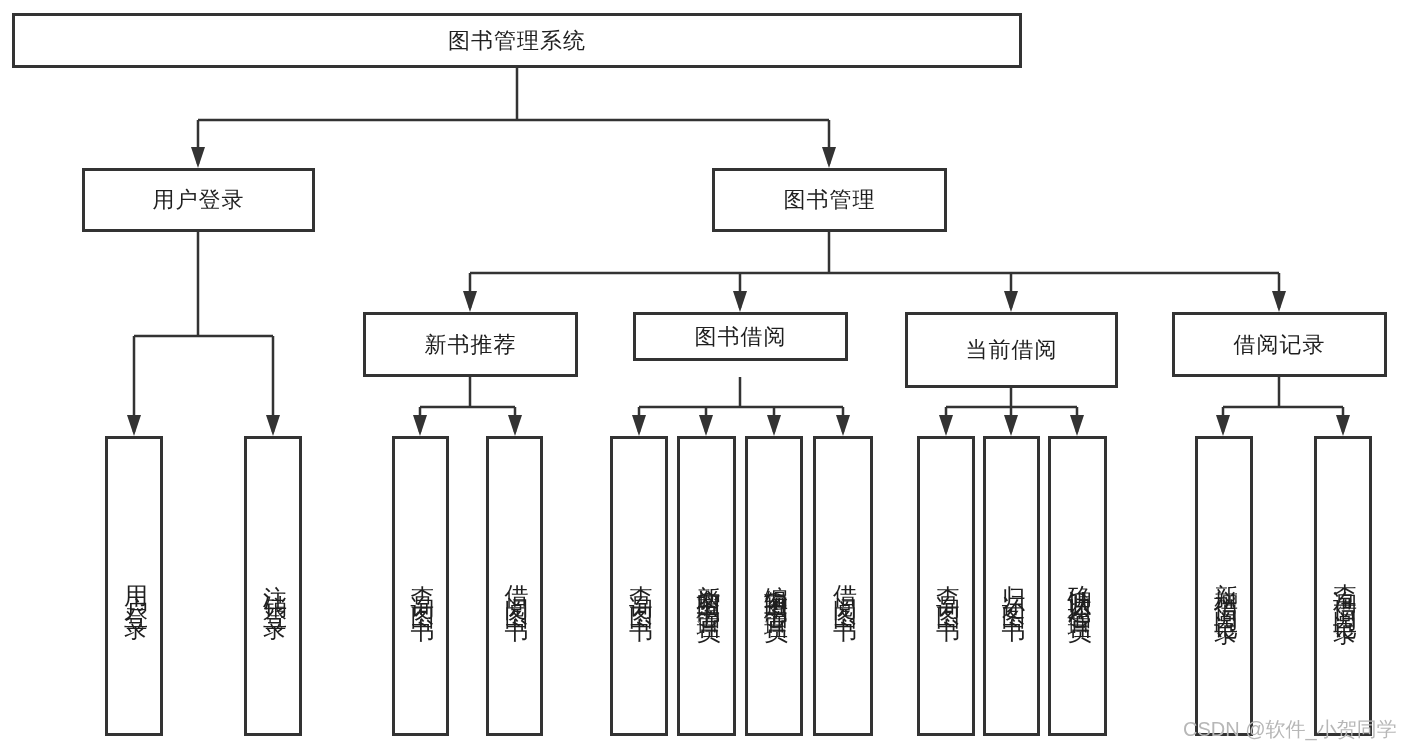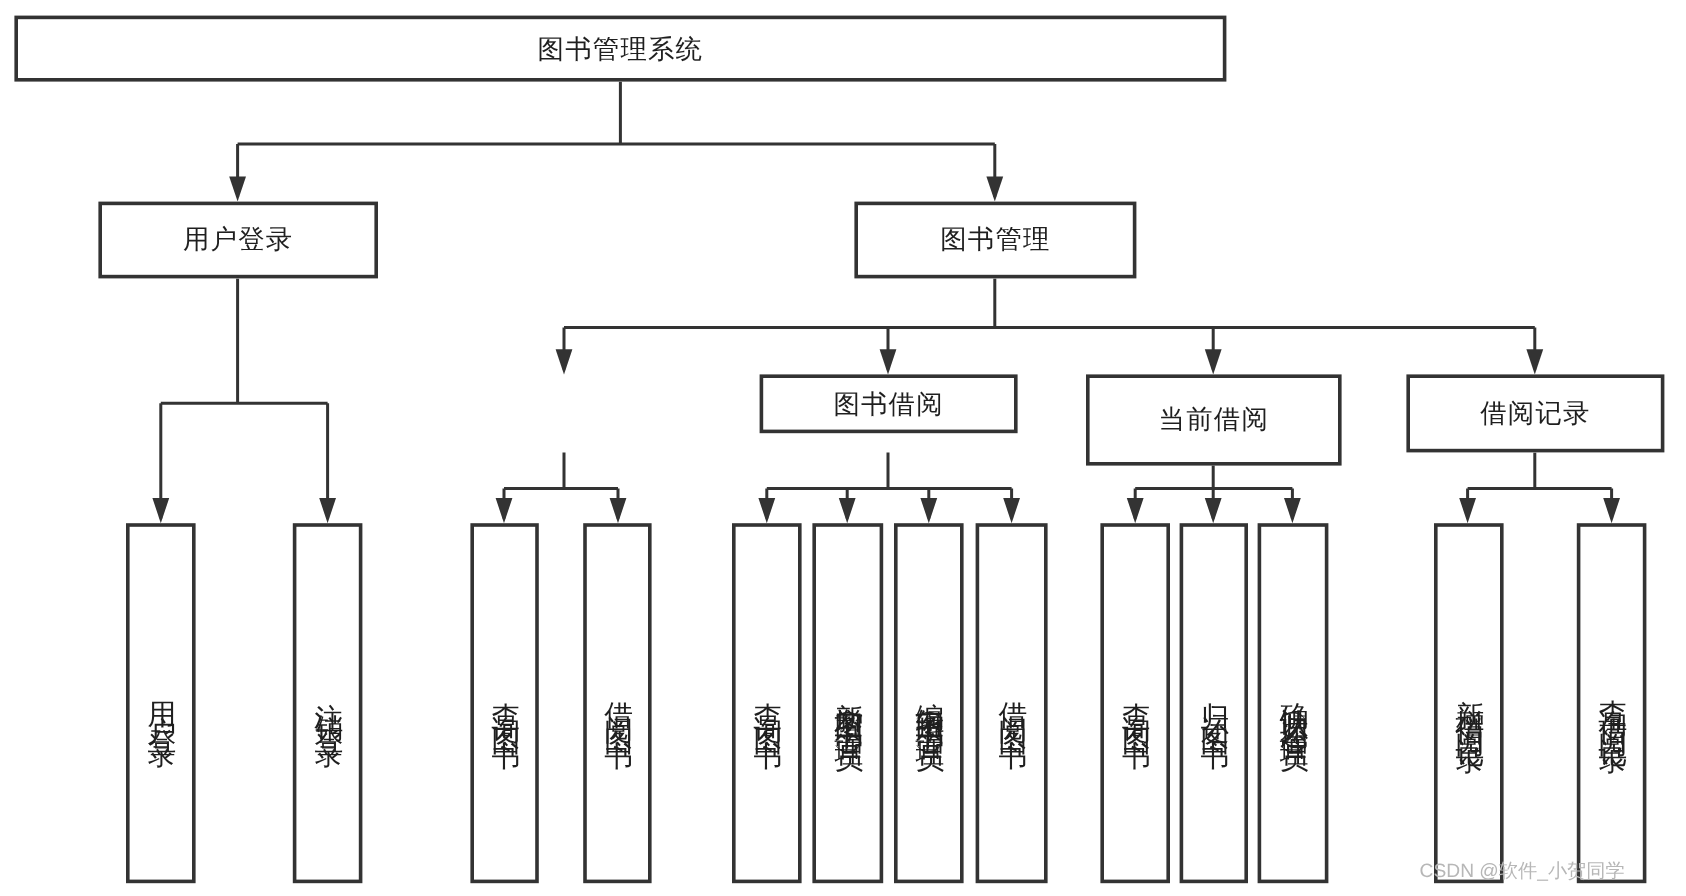--- a/index.html
+++ b/index.html
@@ -24,40 +24,41 @@
   .node {
     position: absolute;
     box-sizing: border-box;
     border: 3px solid #333333;
     background: #ffffff;
     display: flex;
     align-items: center;
     justify-content: center;
     color: #1f1f1f;
     z-index: 2;
+    font-family: Liberation Mono, monospace;
   }
   .h-node {
     font-size: 22px;
     letter-spacing: 1px;
     white-space: nowrap;
   }
   .v-node {
     font-size: 24px;
     writing-mode: vertical-rl;
     letter-spacing: 11px;
     line-height: 1;
     padding-top: 4px;
   }
   .v-node.mid   { letter-spacing: 8px; }
   .v-node.tight { letter-spacing: 5px; }
   #watermark {
     position: absolute;
     left: 1183px;
     top: 716px;
-    font-size: 16px;
+    font-size: 20px;
     color: #b7b7b7;
     white-space: nowrap;
     z-index: 3;
   }
 </style>
 </head>
 <body>
 
 <div id="canvas">
 
@@ -106,20 +107,21 @@
       <polygon points="1216,415 1230,415 1223,436"></polygon>
       <polygon points="1336,415 1350,415 1343,436"></polygon>
     </g>
   </svg>
 
   <div class="node h-node" style="left:12px; top:13px; width:1010px; height:55px;">图书管理系统</div>
 
   <div class="node h-node" style="left:82px; top:168px; width:233px; height:64px;">用户登录</div>
   <div class="node h-node" style="left:712px; top:168px; width:235px; height:64px;">图书管理</div>
 
+  <div class="node h-node" style="left:363px; top:312px; width:215px; height:65px;">新书推荐</div>
   <div class="node h-node" style="left:633px; top:312px; width:215px; height:49px;">图书借阅</div>
   <div class="node h-node" style="left:905px; top:312px; width:213px; height:76px;">当前借阅</div>
   <div class="node h-node" style="left:1172px; top:312px; width:215px; height:65px;">借阅记录</div>
 
   <div class="node v-node" style="left:105px; top:436px; width:58px; height:300px;">用户登录</div>
   <div class="node v-node" style="left:244px; top:436px; width:58px; height:300px;">注销登录</div>
 
   <div class="node v-node" style="left:392px; top:436px; width:57px; height:300px;">查询图书</div>
   <div class="node v-node" style="left:486px; top:436px; width:57px; height:300px;">借阅图书</div>
 

